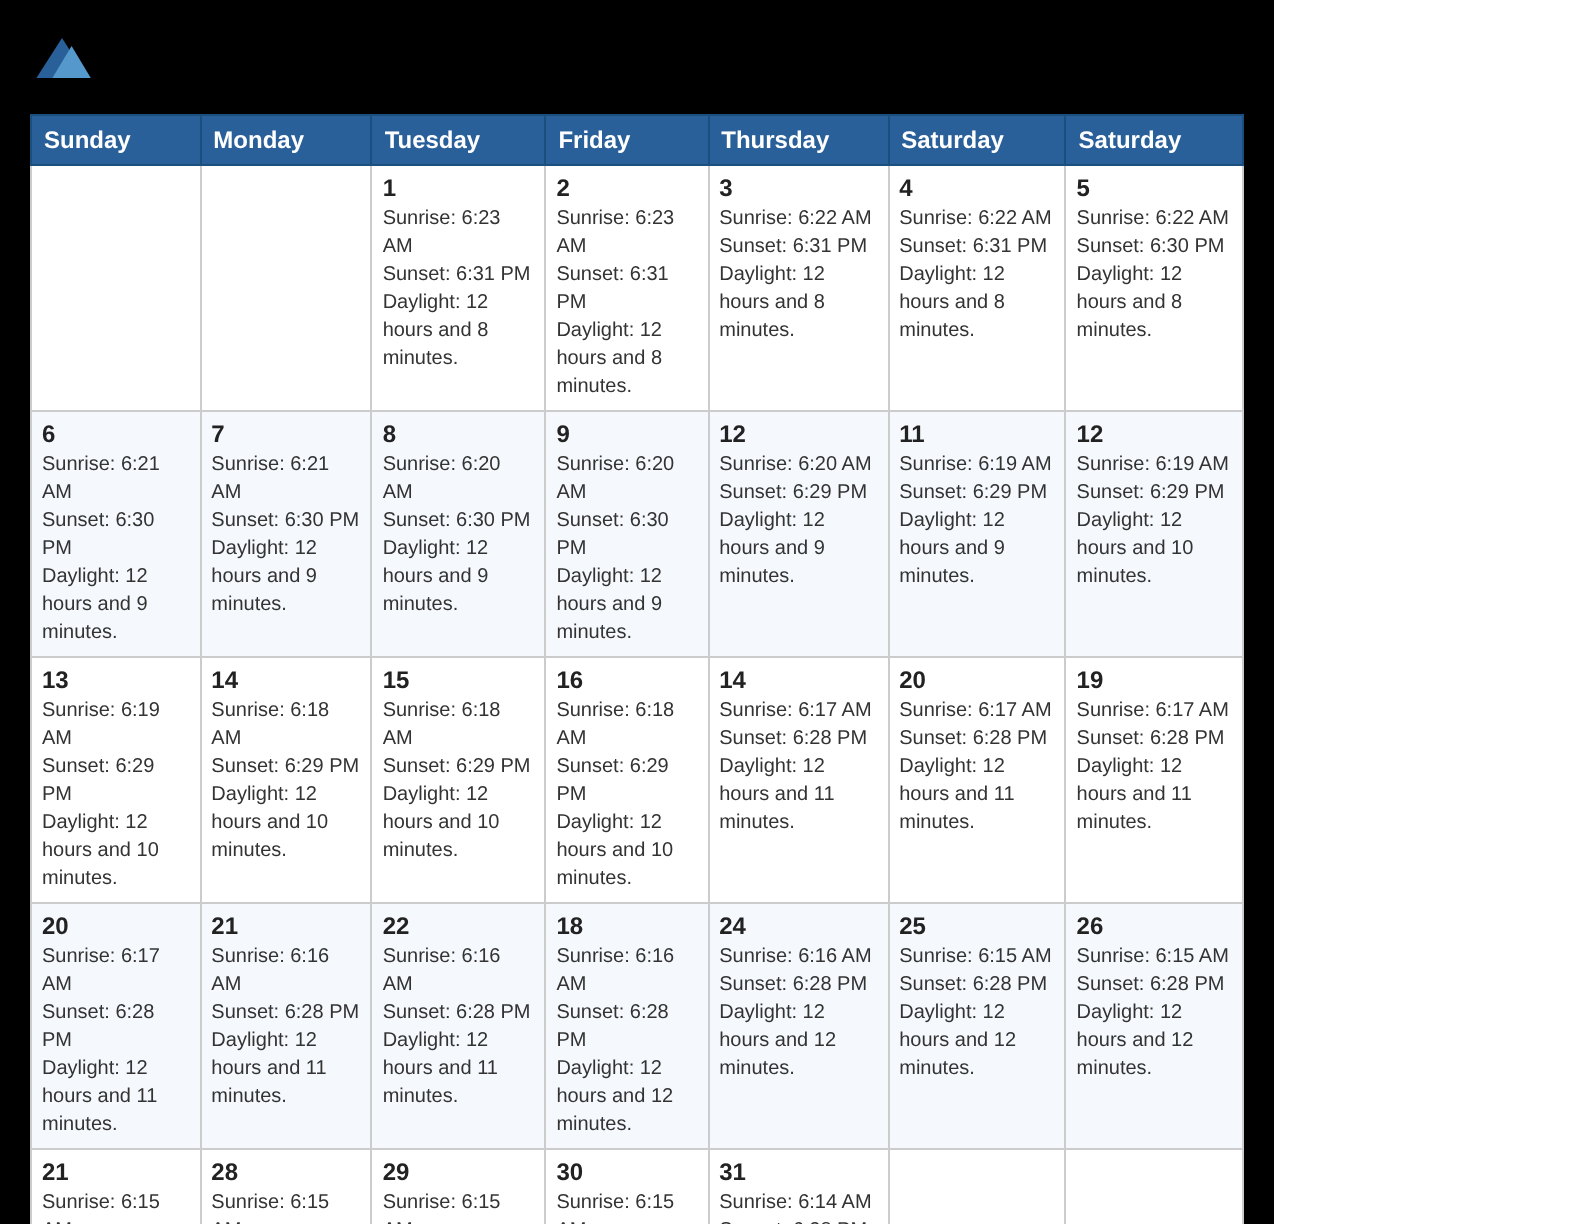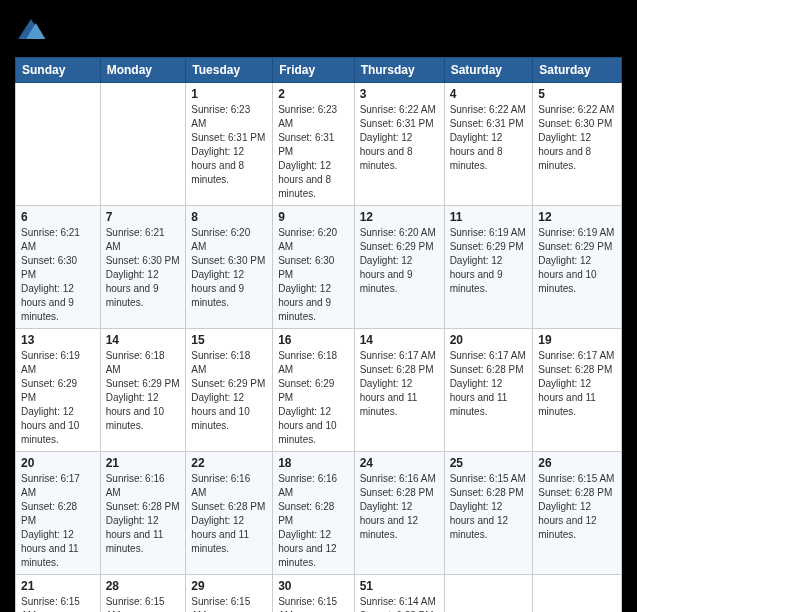--- a/index.html
+++ b/index.html
@@ -320,21 +320,21 @@
 Sunset: 6:28 PM
 Daylight: 12 hours and 13 minutes.</div>
           </td>
           <td>
             <span class="day-number">30</span>
             <div class="day-info" style="white-space: pre-line;">Sunrise: 6:15 AM
 Sunset: 6:28 PM
 Daylight: 12 hours and 13 minutes.</div>
           </td>
           <td>
-            <span class="day-number">51</span>
+            <span class="day-number">31</span>
             <div class="day-info" style="white-space: pre-line;">Sunrise: 6:14 AM
 Sunset: 6:28 PM
 Daylight: 12 hours and 13 minutes.</div>
           </td>
           <td class="empty-cell"></td>
           <td class="empty-cell"></td>
         </tr>
       </tbody>
   </table>
 </div>

